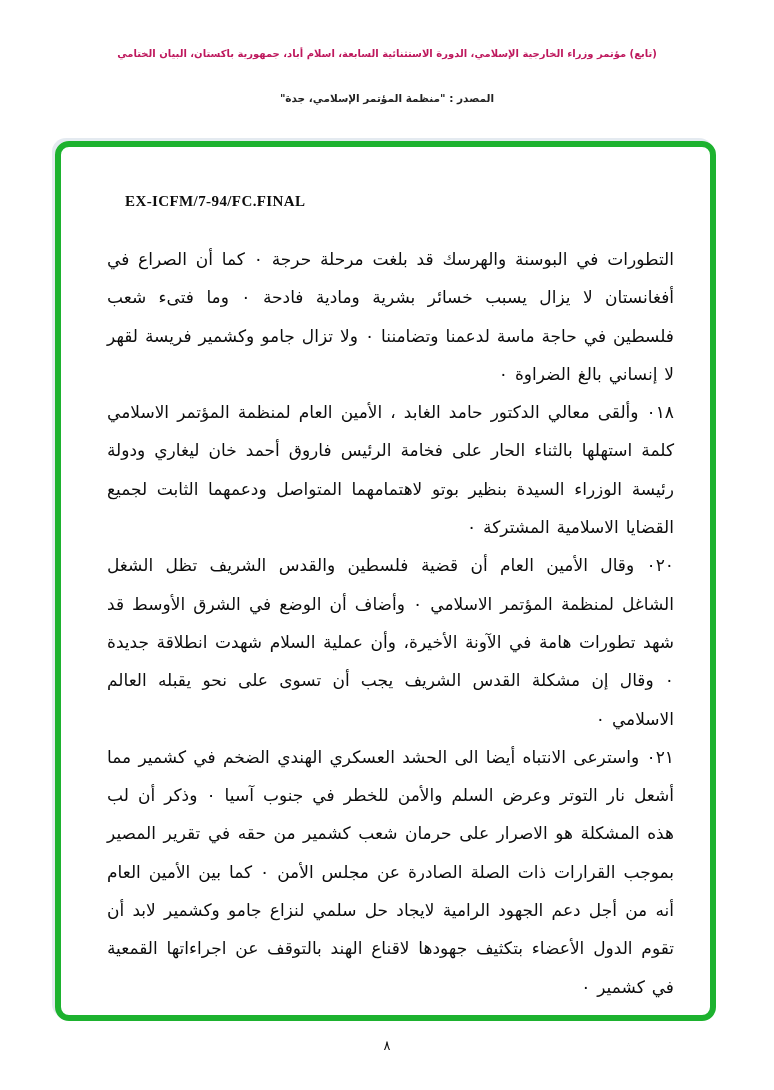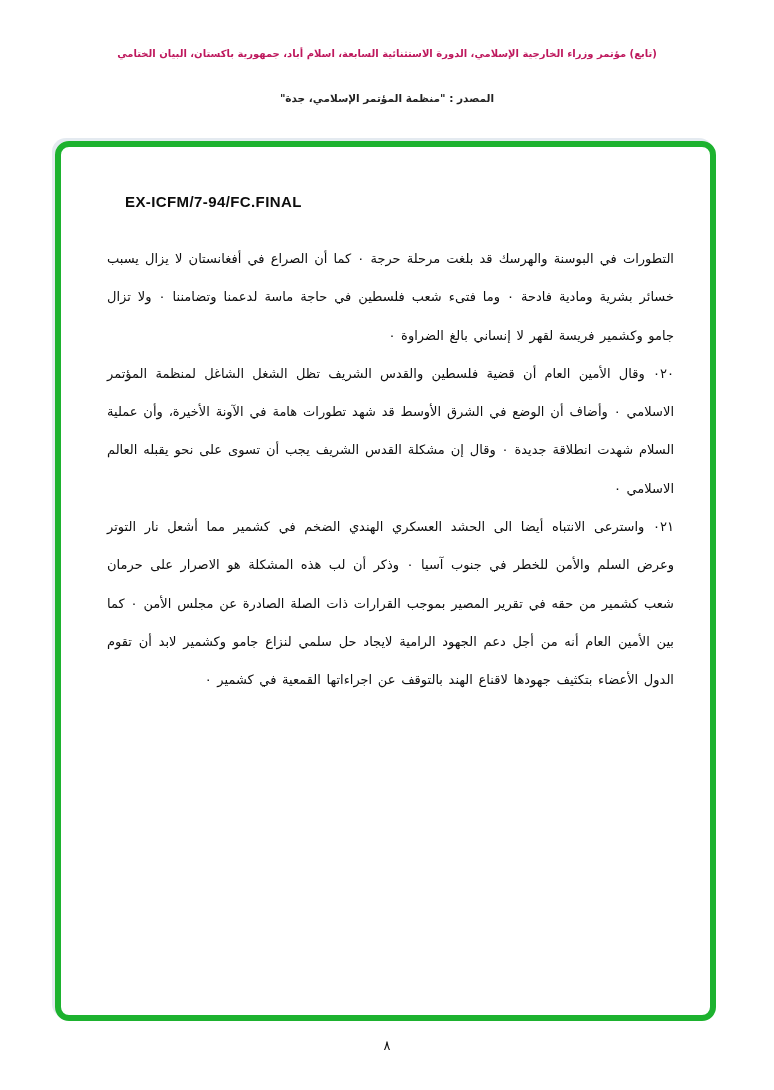--- a/index.html
+++ b/index.html
@@ -33,34 +33,34 @@
   .frame{
     position:absolute;left:55px;top:141px;
     width:661px;height:880px;
     border:6px solid var(--green);
     border-radius:14px;
     background:transparent;
     box-shadow:-3px -3px 0 0 rgba(205,216,228,0.55);
   }
   .docref{
     margin:46px 0 0 64px;
-    font-family:Liberation Sans, sans-serif;
+    font-family:Liberation Serif, serif;
     font-weight:700;
     font-size:15px;
     letter-spacing:0.4px;
     color:#0d0d0d;
     direction:ltr;
     text-align:left;
   }
   .body-text{
     direction:rtl;
     margin:30px 36px 0 46px;
   }
   .body-text p{
-    font-size:13px;
+    font-size:17px;
     line-height:38.3px;
     text-align:justify;
     word-spacing:1.5px;
     color:#0d0d0d;
   }
   .page-number{
     position:absolute;top:1038px;left:0;right:0;
     text-align:center;
     direction:rtl;
     font-size:13px;
@@ -72,18 +72,19 @@
 
 <div class="header-line1">(تابع) مؤتمر وزراء الخارجية الإسلامي، الدورة الاستثنائية السابعة، اسلام أباد، جمهورية باكستان، البيان الختامي</div>
 
 <div class="header-line2">المصدر : "منظمة المؤتمر الإسلامي، جدة"</div>
 
 <div class="frame">
   <div class="docref">EX-ICFM/7-94/FC.FINAL</div>
 
   <div class="body-text">
       <p>التطورات في البوسنة والهرسك قد بلغت مرحلة حرجة ٠ كما أن الصراع في أفغانستان لا يزال يسبب خسائر بشرية ومادية فادحة ٠ وما فتىء شعب فلسطين في حاجة ماسة لدعمنا وتضامننا ٠ ولا تزال جامو وكشمير فريسة لقهر لا إنساني بالغ الضراوة ٠</p>
+      <p>٠١٨ وألقى معالي الدكتور حامد الغابد ، الأمين العام لمنظمة المؤتمر الاسلامي كلمة استهلها بالثناء الحار على فخامة الرئيس فاروق أحمد خان ليغاري ودولة رئيسة الوزراء السيدة بنظير بوتو لاهتمامهما المتواصل ودعمهما الثابت لجميع القضايا الاسلامية المشتركة ٠</p>
       <p>٠٢٠ وقال الأمين العام أن قضية فلسطين والقدس الشريف تظل الشغل الشاغل لمنظمة المؤتمر الاسلامي ٠ وأضاف أن الوضع في الشرق الأوسط قد شهد تطورات هامة في الآونة الأخيرة، وأن عملية السلام شهدت انطلاقة جديدة ٠ وقال إن مشكلة القدس الشريف يجب أن تسوى على نحو يقبله العالم الاسلامي ٠</p>
       <p>٠٢١ واسترعى الانتباه أيضا الى الحشد العسكري الهندي الضخم في كشمير مما أشعل نار التوتر وعرض السلم والأمن للخطر في جنوب آسيا ٠ وذكر أن لب هذه المشكلة هو الاصرار على حرمان شعب كشمير من حقه في تقرير المصير بموجب القرارات ذات الصلة الصادرة عن مجلس الأمن ٠ كما بين الأمين العام أنه من أجل دعم الجهود الرامية لايجاد حل سلمي لنزاع جامو وكشمير لابد أن تقوم الدول الأعضاء بتكثيف جهودها لاقناع الهند بالتوقف عن اجراءاتها القمعية في كشمير ٠</p>
     </div>
 </div>
 
 <div class="page-number">٨</div>
 
 </body></html>

